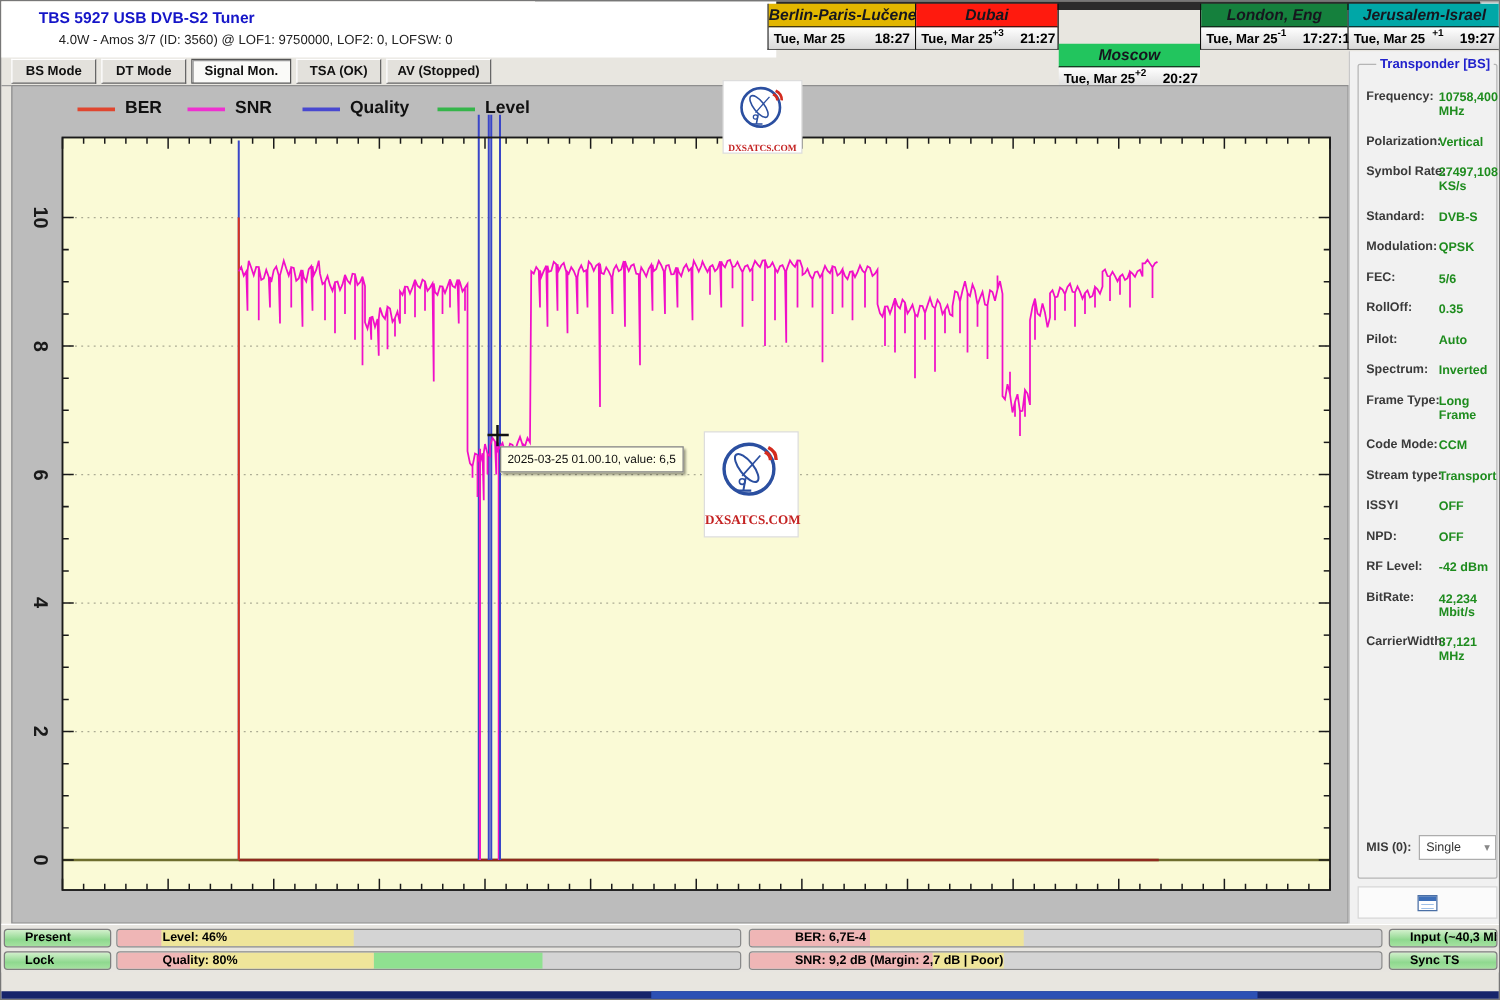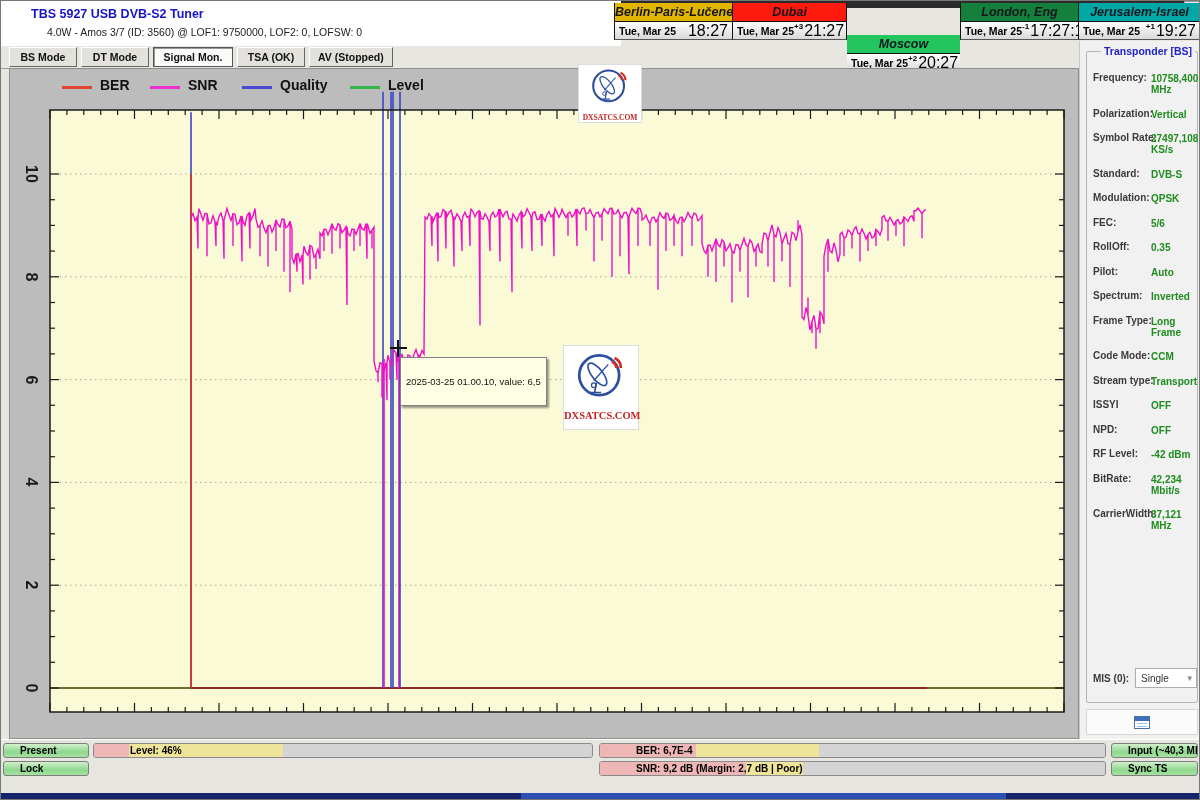--- a/index.html
+++ b/index.html
@@ -16,21 +16,21 @@
   
   .clocks { position:absolute; left:613px; top:2px; height:37px; display:flex; }
   .clock-col { border-left:1px solid #111; border-bottom:1px solid #555; }
   .clock-col:nth-child(1){width:118px;} .clock-col:nth-child(2){width:114px;}
   .clock-col:nth-child(3){width:114px;} .clock-col:nth-child(4){width:118px;}
   .clock-col:nth-child(5){width:123px; border-right:1px solid #111;}
   .clock-name { height:19px; line-height:19px; text-align:center; font-size:12.5px; font-weight:bold; font-style:italic; color:#16161E; border-bottom:1px solid #111; white-space:nowrap; overflow:hidden; }
   .clock-time { height:17px; background:linear-gradient(#FFFFFF,#D9D9D9); display:flex; align-items:center; padding:0 4px; }
   .c-date { font-size:10.5px; font-weight:bold; color:#000; white-space:nowrap; }
   .c-off { font-size:8px; font-weight:bold; color:#000; margin-left:auto; transform:translateY(-4px); }
-  .c-time { font-size:16px; font-weight:normal; color:#000; margin-left:1px; white-space:nowrap; }
+  .c-time { font-size:11px; font-weight:bold; color:#000; margin-left:13px; white-space:nowrap; }
 
   
   .tabbar { position:absolute; left:8px; top:46px; height:21px; display:flex; gap:4px; }
   .tab { min-width:68px; padding:0 8px; height:20px; line-height:18px; text-align:center; font-size:10.5px; font-weight:bold; color:#111;
          background:#E3E1DC; border:1px solid #666; border-top-color:#FFF; border-left-color:#FFF; cursor:pointer; }
   .tab.active { background:#FAFAF8; border:1px solid #555; box-shadow:inset 1px 1px 0 #999; width:80px; }
   .tab-sep { position:absolute; left:0; top:67px; width:1078px; height:1px; background:#9A9A9A; }
 
   
   .chart-region { position:absolute; left:8px; top:67px; width:1070px; height:671px; background:#BCBCBC; border:1px solid #8E8E8E; }
@@ -44,21 +44,21 @@
   
   .logo { position:absolute; background:#FFFFFF; text-align:center; box-shadow:0 0 0 1px #DDD; }
   .logo-top { left:578px; top:64px; width:62px; height:57px; padding-top:2px; }
   .logo-mid { left:563px; top:345px; width:74px; height:83px; padding-top:4px; }
   .logo-text { font-family:"Liberation Serif", serif; font-weight:bold; color:#C42222; }
   .logo-top .logo-text { font-size:7.5px; letter-spacing:0; }
   .logo-mid .logo-text { font-size:10.5px; }
 
   
   .tooltip { position:absolute; left:399px; top:356px; background:#FFFFE6; border:1px solid #808080; box-shadow:2px 2px 2px rgba(0,0,0,.4);
-             font-size:9.5px; color:#111; padding:18px 5px; white-space:nowrap; }
+             font-size:9.5px; color:#111; padding:4px 5px; white-space:nowrap; }
   .crosshair-h { position:absolute; left:389px; top:346px; width:17px; height:2px; background:#111; }
   .crosshair-v { position:absolute; left:396px; top:339px; width:2px; height:17px; background:#111; }
 
   
   .right-panel { position:absolute; left:1078px; top:40px; width:122px; height:698px; background:#F1F1F1; border-left:1px solid #C8C8C8; }
   .groupbox { position:absolute; left:6px; top:10px; width:112px; height:652px; border:1px solid #B5B5B5; border-radius:2px; }
   .groupbox-title { position:absolute; left:14px; top:-7px; background:#F1F1F1; padding:0 3px; font-size:10.5px; font-weight:bold; color:#2222CC; }
   .tp-rows { position:absolute; left:6px; top:20px; right:2px; }
   .tp-row { display:flex; flex-direction:column; margin-bottom:12.5px; }
   .tp-label { font-size:10px; font-weight:600; color:#3A3A3A; }
@@ -490,20 +490,27 @@
     </div>
     <div class="bar" style="left:598px; top:3px; width:507px;">
         <span class="seg seg-gray" style="left: 43.4%; width: 56.6%;"></span>
         <span class="seg seg-yellow" style="left: 19.1%; width: 24.3%;"></span>
         <span class="seg seg-pink" style="left: 0%; width: 19.1%;"></span>
       <span class="bar-label">BER: 6,7E-4</span>
     </div>
     <div class="pill" style="left:1110px; top:3px; width:87px;">Input (~40,3 Mbps)</div>
 
     <div class="pill" style="left:2px; top:21px; width:86px;">Lock</div>
+    <div class="bar" style="left:92px; top:21px; width:500px;">
+        <span class="seg seg-gray" style="left: 68.2%; width: 31.8%;"></span>
+        <span class="seg seg-green" style="left: 41.2%; width: 27%;"></span>
+        <span class="seg seg-yellow" style="left: 11.6%; width: 29.6%;"></span>
+        <span class="seg seg-pink" style="left: 0%; width: 11.6%;"></span>
+      <span class="bar-label">Quality: 80%</span>
+    </div>
     <div class="bar" style="left:598px; top:21px; width:507px;">
         <span class="seg seg-gray" style="left: 40.2%; width: 59.8%;"></span>
         <span class="seg seg-yellow" style="left: 29%; width: 11.2%;"></span>
         <span class="seg seg-pink" style="left: 0%; width: 29%;"></span>
       <span class="bar-label">SNR: 9,2 dB (Margin: 2,7 dB | Poor)</span>
     </div>
     <div class="pill" style="left:1110px; top:21px; width:87px;">Sync TS</div>
   </div>
 
 

